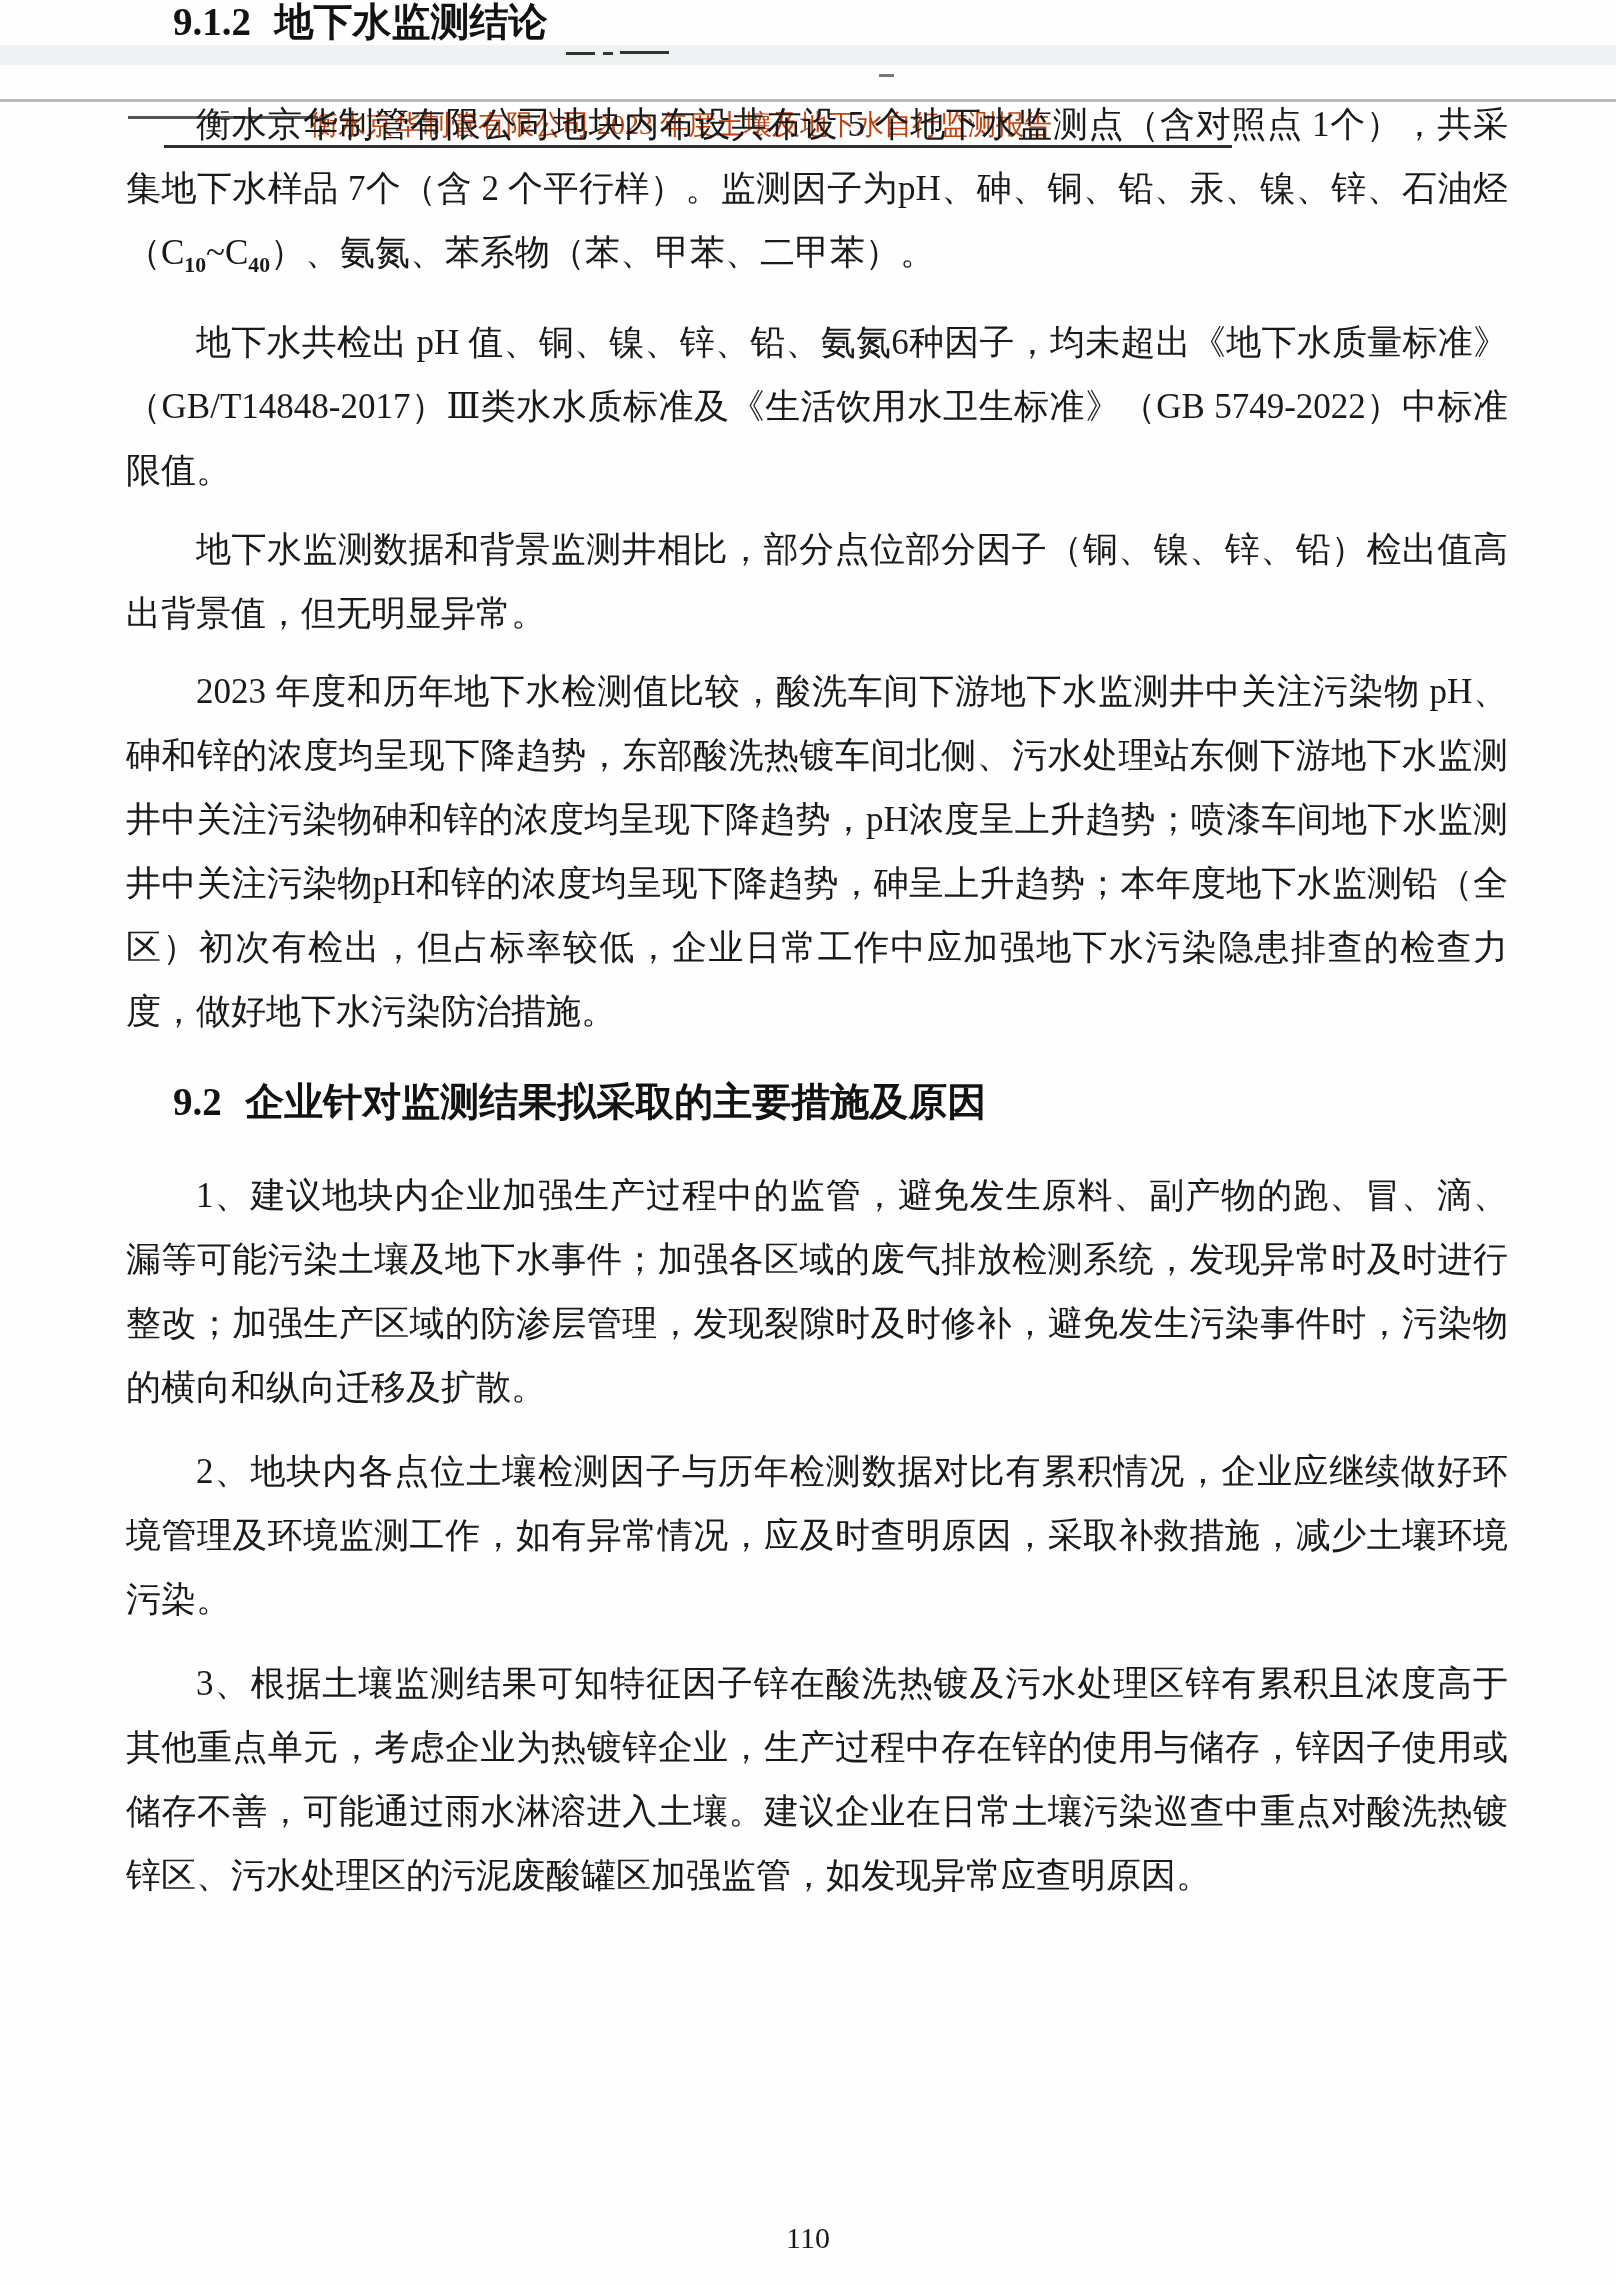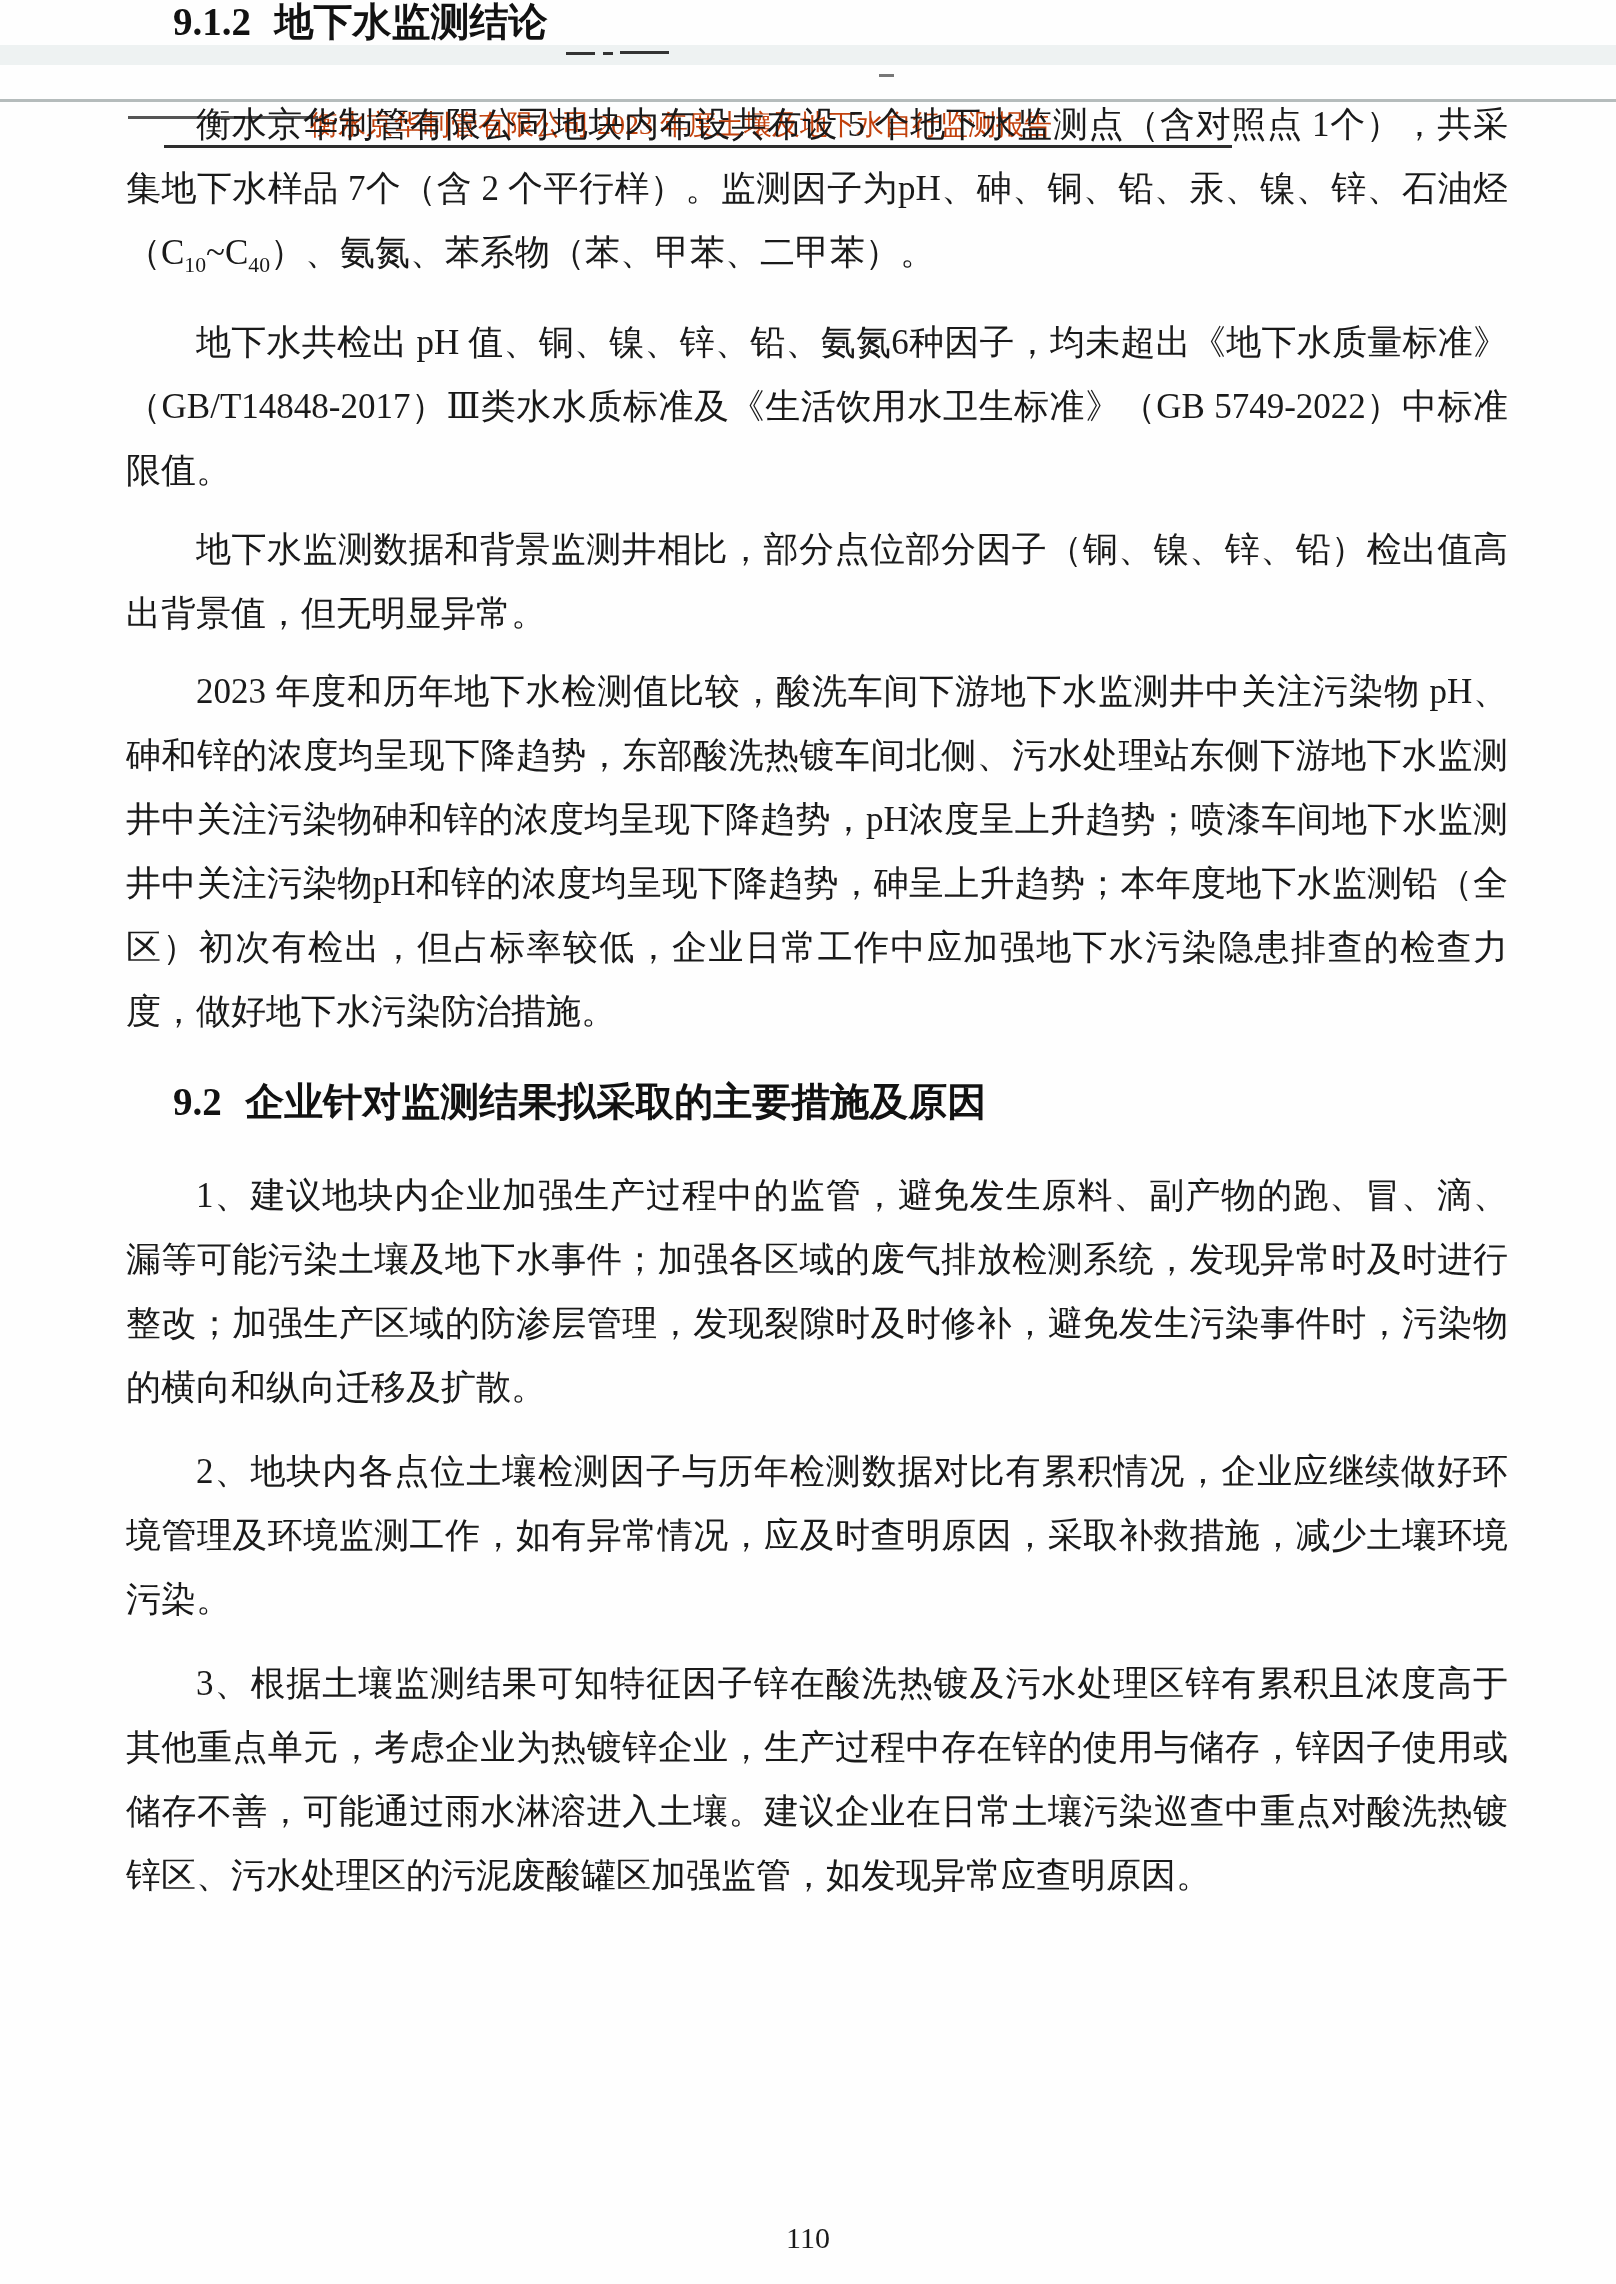--- a/index.html
+++ b/index.html
@@ -52,21 +52,21 @@
   .content p {
     margin:14.3px 0 0 0;
     font-size:35px; line-height:64px;
     text-align:justify;
     text-indent:2em;
     color:#1a1a1a;
   }
   .content p.first-after-h1 { margin-top:49px; }
   .content p.first-after-h2 { margin-top:40px; }
   .content p.s2-item { margin-top:20px; }
-  sub { font-size:0.62em; }
+  sub { font-size:0.62em;font-weight:bold; }
   
   .footer {
     position:absolute; top:2182px; left:0; width:100%;
     text-align:center; font-size:30px; color:#1a1a1a;margin-top:39px;
   }
 </style>
 </head>
 <body>
 
 <div class="page">

